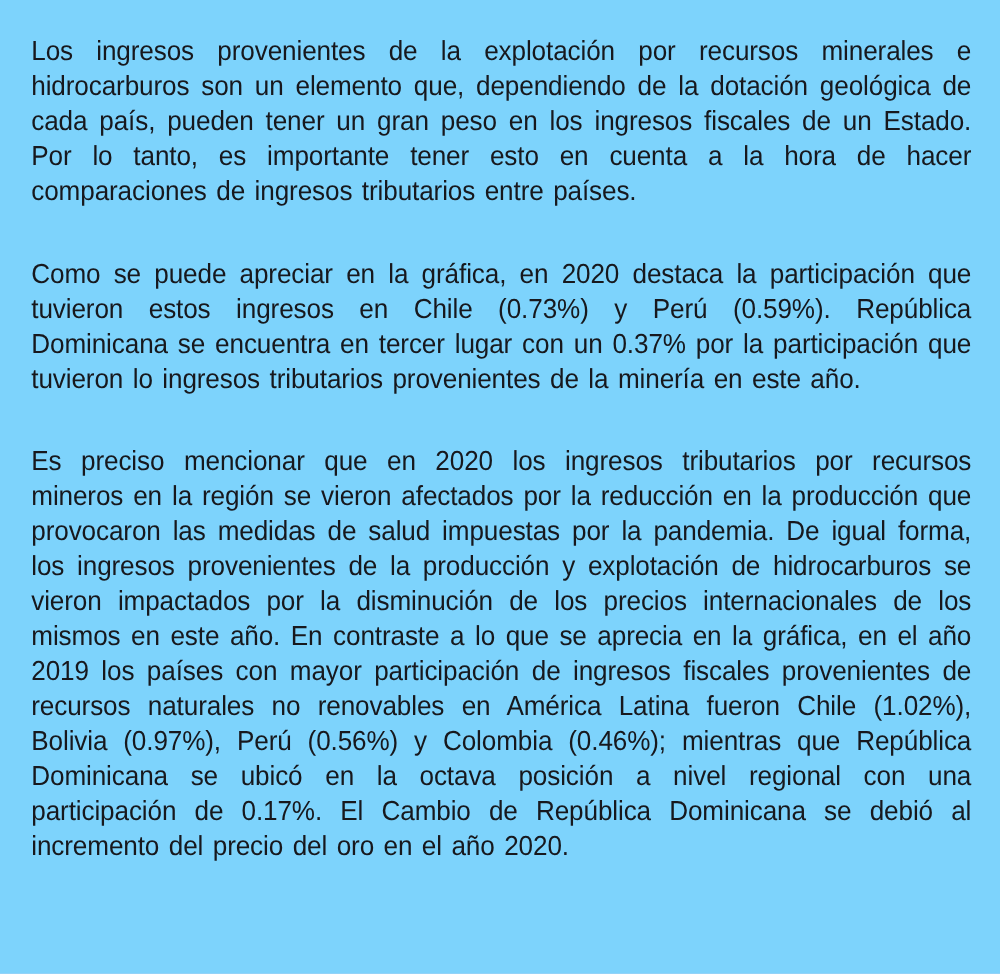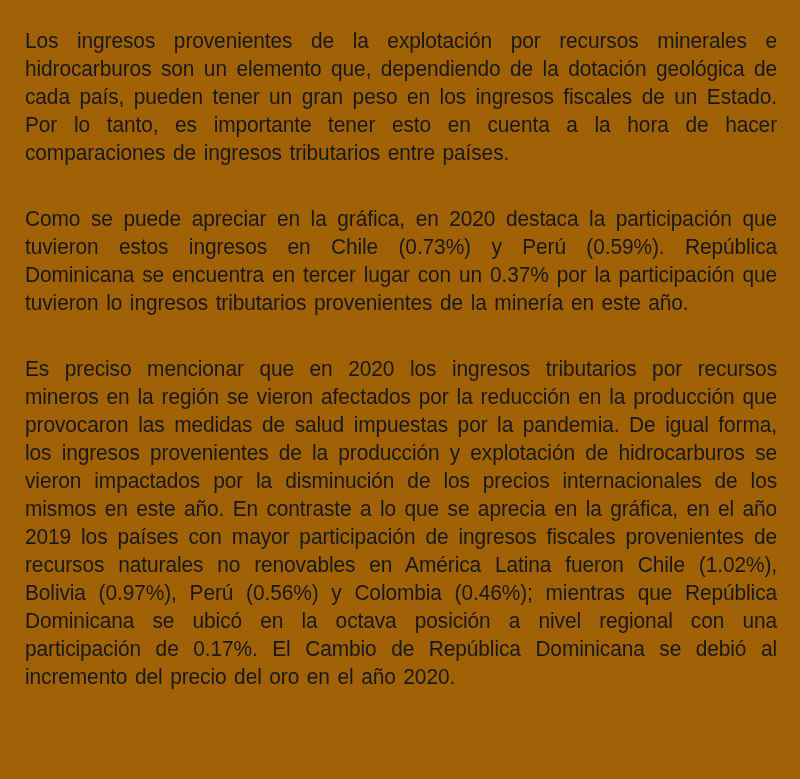--- a/index.html
+++ b/index.html
@@ -9,21 +9,21 @@
   body {
     width: 800px;
     height: 779px;
     background: #c1d3ef;
     overflow: hidden;
     position: relative;
   }
   .page {
     position: absolute;
     inset: 0;
-    background: #a16207;
+    background: #7dd3fc;
   }
   .text-block {
     position: absolute;
     left: 25px;
     top: 27px;
     width: 792px;
     transform: scaleX(0.9495);
     transform-origin: 0 0;
   }
   .para {

